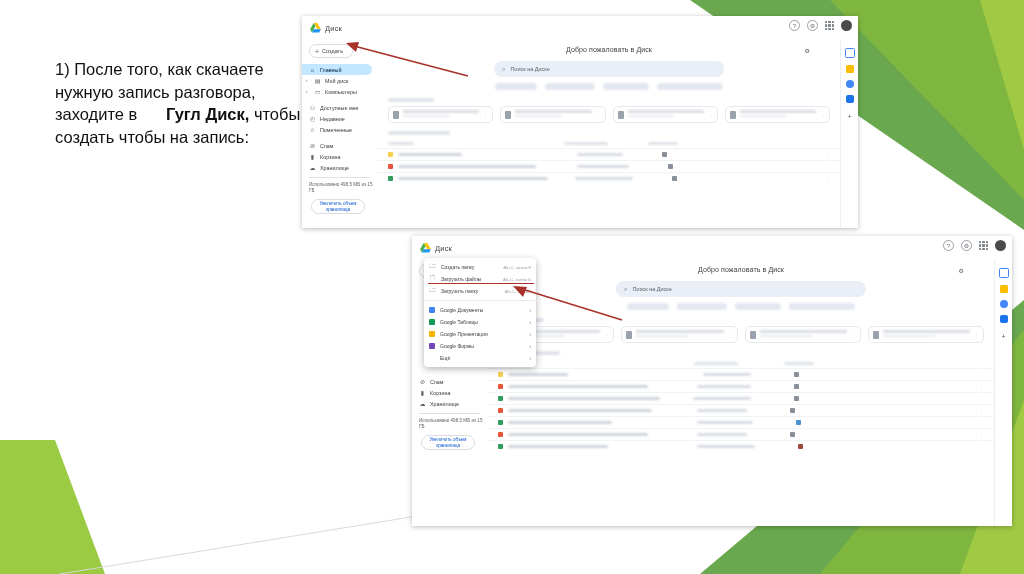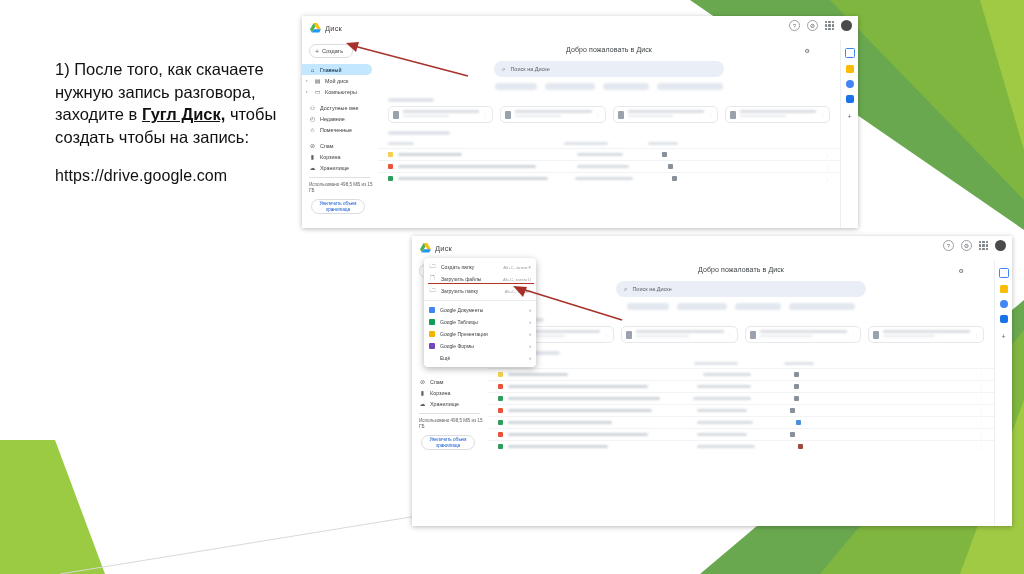--- a/index.html
+++ b/index.html
@@ -12,21 +12,21 @@
   
   .bg-layer{position:absolute;inset:0;overflow:hidden;z-index:0;}
   .bg-layer svg{position:absolute;top:0;left:0;width:1024px;height:574px;}
 
   
   .text-col{
     position:absolute;left:55px;top:58px;width:250px;z-index:5;
     color:#111111;font-size:16.5px;line-height:22.5px;
   }
   .text-col p{margin:0 0 17px 0;}
-  .text-col .lnk{font-weight:bold;text-decoration:underline;}
+  .text-col .lnk{font-weight:bold;margin-left:24px;}
   .url-line{font-size:16px;letter-spacing:.1px;}
 
   
   .win{
     position:absolute;background:#ffffff;z-index:10;
     box-shadow:0 1px 5px rgba(0,0,0,.28);
     overflow:hidden;
   }
   .win.w1{left:302px;top:16px;width:556px;height:212px;}
   .win.w2{left:412px;top:236px;width:600px;height:290px;}
@@ -191,21 +191,20 @@
     <polygon points="0,440 55,440 105,574 0,574" fill="#9bcb42"></polygon>
 
     <line x1="60" y1="574" x2="700" y2="470" stroke="#d8d8d8" stroke-width="1"></line>
   </svg>
 </div>
 
 <div class="text-col">
   <p>
     <span>1) После того, как скачаете нужную запись разговора, заходите в </span><span class="lnk">Гугл Диск,</span><span> чтобы создать чтобы на запись:</span>
   </p>
-  <p class="url-line">https://drive.google.com</p>
 </div>
 
 <div class="win w1">
   <div class="win-inner">
 
     <div class="d-top">
       <div class="d-logo">
         <span class="tri">
           <svg width="11" height="10" viewBox="0 0 24 22">
             <polygon points="8,0 16,0 24,14 16,14" fill="#ffc107"></polygon>

